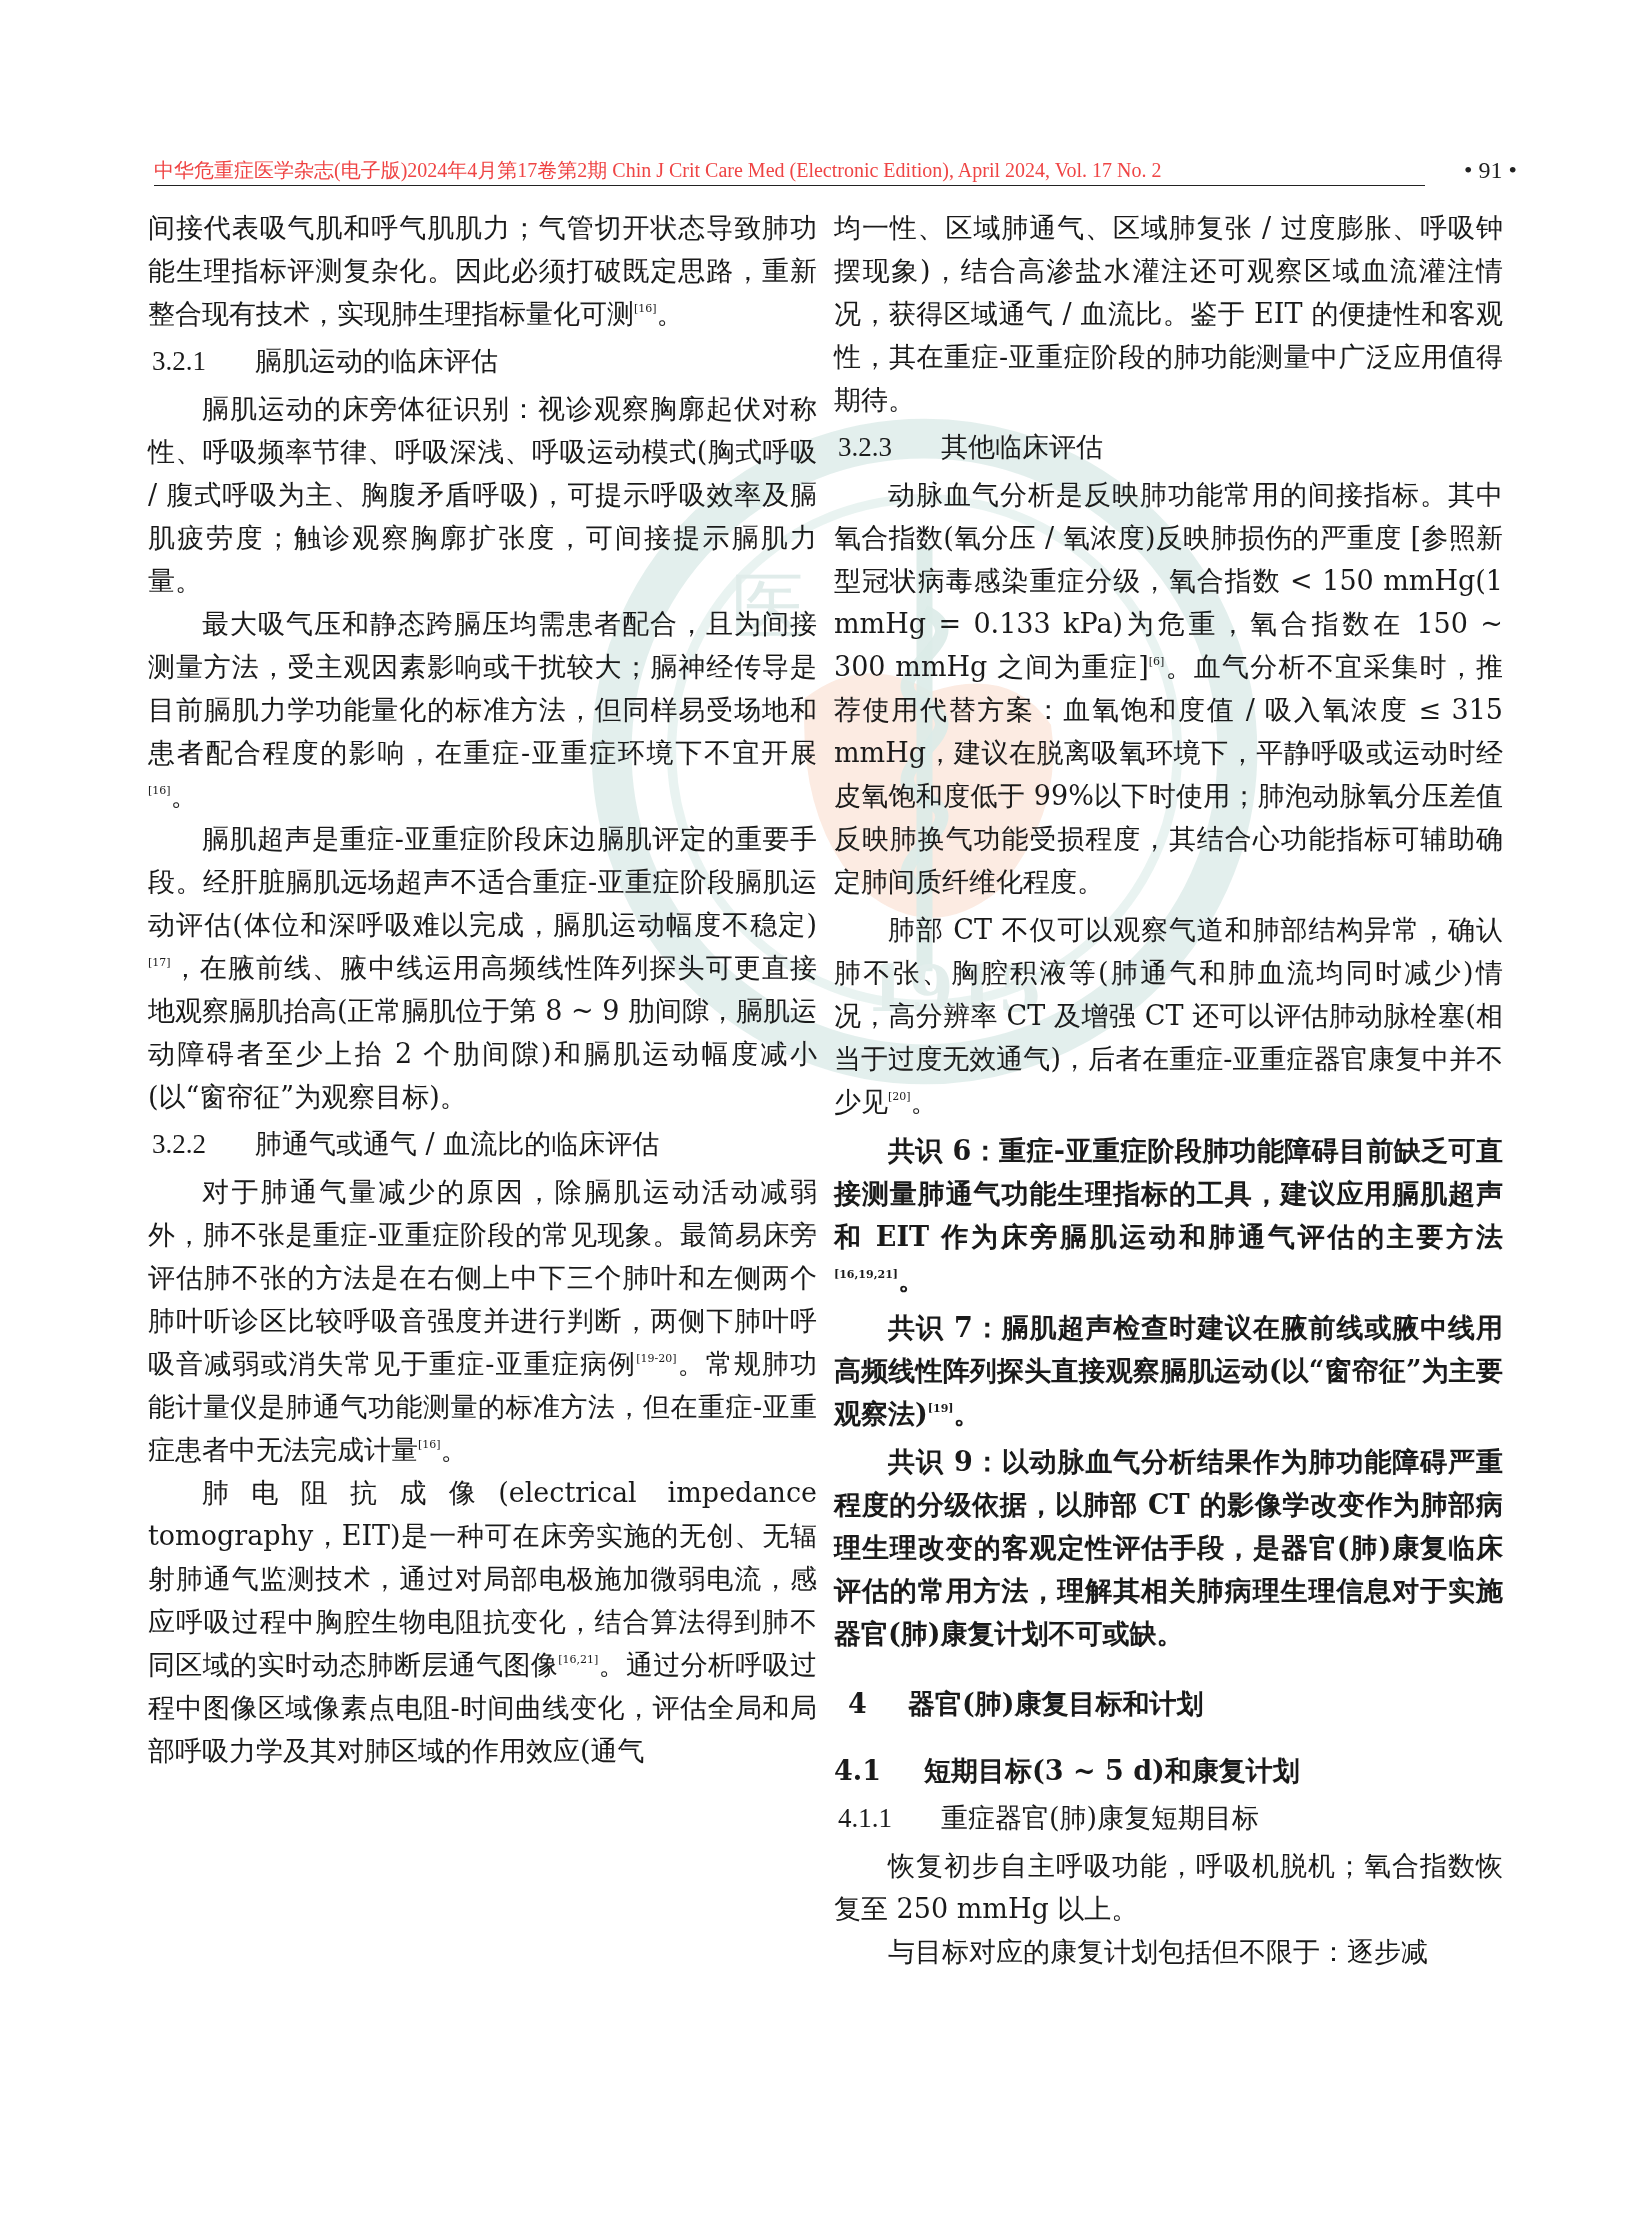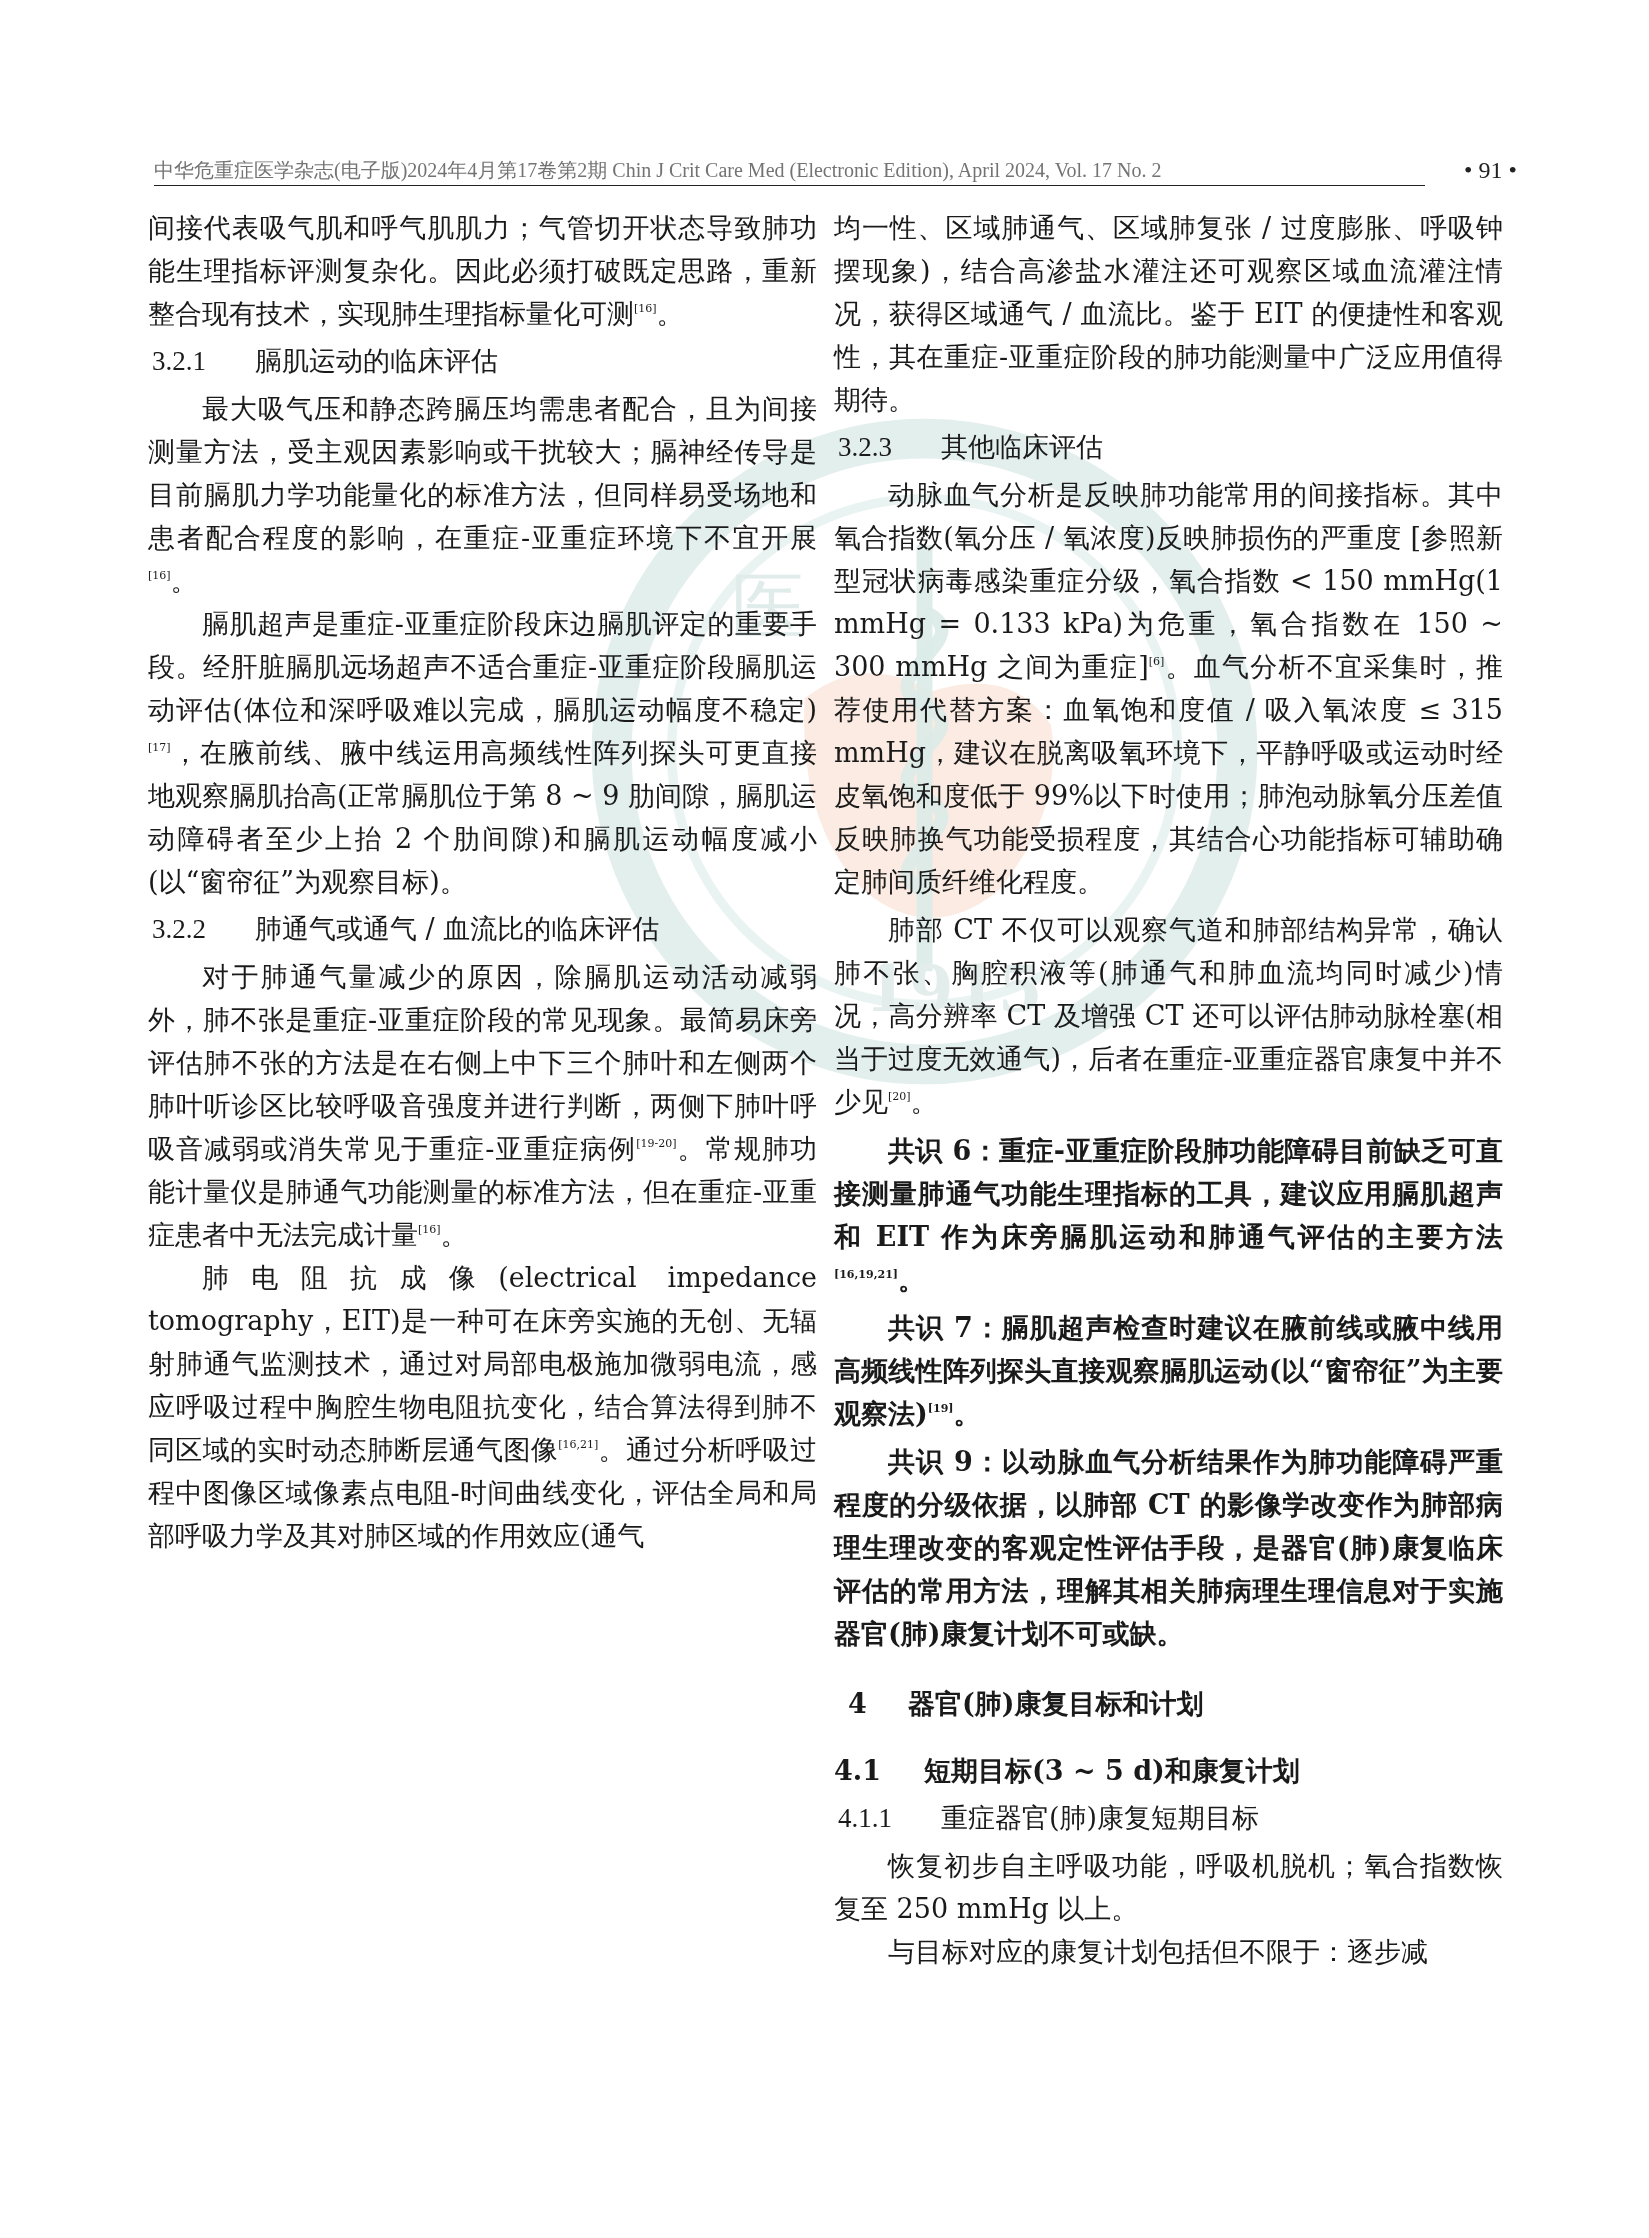--- a/index.html
+++ b/index.html
@@ -7,21 +7,21 @@
     width: 1649px; height: 2239px; position: relative; overflow: hidden;
     font-family: "DejaVu Serif", "Liberation Serif", serif;
     color: #1a1a1a;
   }
   .watermark {
     position: absolute; left: 585px; top: 412px; width: 679px; height: 679px;
     pointer-events: none; z-index: 0;
   }
   .running-header {
     position: absolute; left: 154px; top: 157px; width: 1271px;
-    font-size: 20px; line-height: 27px; color: #737373;
+    font-size: 20px; line-height: 27px; color: #ef4444;
     border-bottom: 1.3px solid #222; padding-bottom: 1.3px;
     white-space: nowrap; z-index: 1;
     font-family: "Liberation Serif", serif;
   }
   .page-number {
     position: absolute; left: 1464px; top: 157px;
     font-size: 24px; line-height: 27px; color: #222; z-index: 1;
     font-family: "Liberation Serif", serif;
   }
   .column {
@@ -53,20 +53,21 @@
   <text x="220" y="330" font-size="110" fill="#e0ecea" font-family="DejaVu Serif, serif">医</text>
   <text x="420" y="900" font-size="96" fill="#e3eeec" font-family="DejaVu Serif, serif" font-weight="bold">1915</text>
 </svg>
 
 <div class="running-header">中华危重症医学杂志(电子版)2024年4月第17卷第2期  Chin J Crit Care Med (Electronic Edition), April 2024, Vol. 17 No. 2</div>
 <div class="page-number">• 91 •</div>
 
 <div class="column col-left">
   <p><span>间接代表吸气肌和呼气肌肌力；气管切开状态导致肺功能生理指标评测复杂化。因此必须打破既定思路，重新整合现有技术，实现肺生理指标量化可测</span><sup>[16]</sup>。</p>
   <p class="h3"><span class="num">3.2.1</span><span>膈肌运动的临床评估</span></p>
+  <p class="indent">膈肌运动的床旁体征识别：视诊观察胸廓起伏对称性、呼吸频率节律、呼吸深浅、呼吸运动模式(胸式呼吸 / 腹式呼吸为主、胸腹矛盾呼吸)，可提示呼吸效率及膈肌疲劳度；触诊观察胸廓扩张度，可间接提示膈肌力量。</p>
   <p class="indent"><span>最大吸气压和静态跨膈压均需患者配合，且为间接测量方法，受主观因素影响或干扰较大；膈神经传导是目前膈肌力学功能量化的标准方法，但同样易受场地和患者配合程度的影响，在重症-亚重症环境下不宜开展</span><sup>[16]</sup>。</p>
   <p class="indent"><span>膈肌超声是重症-亚重症阶段床边膈肌评定的重要手段。经肝脏膈肌远场超声不适合重症-亚重症阶段膈肌运动评估(体位和深呼吸难以完成，膈肌运动幅度不稳定)</span><sup>[17]</sup><span>，在腋前线、腋中线运用高频线性阵列探头可更直接地观察膈肌抬高(正常膈肌位于第 8 ~ 9 肋间隙，膈肌运动障碍者至少上抬 2 个肋间隙)和膈肌运动幅度减小(以“窗帘征”为观察目标)。</span></p>
   <p class="h3"><span class="num">3.2.2</span><span>肺通气或通气 / 血流比的临床评估</span></p>
   <p class="indent"><span>对于肺通气量减少的原因，除膈肌运动活动减弱外，肺不张是重症-亚重症阶段的常见现象。最简易床旁评估肺不张的方法是在右侧上中下三个肺叶和左侧两个肺叶听诊区比较呼吸音强度并进行判断，两侧下肺叶呼吸音减弱或消失常见于重症-亚重症病例</span><sup>[19-20]</sup><span>。常规肺功能计量仪是肺通气功能测量的标准方法，但在重症-亚重症患者中无法完成计量</span><sup>[16]</sup>。</p>
   <p class="indent"><span>肺电阻抗成像(electrical impedance tomography，EIT)是一种可在床旁实施的无创、无辐射肺通气监测技术，通过对局部电极施加微弱电流，感应呼吸过程中胸腔生物电阻抗变化，结合算法得到肺不同区域的实时动态肺断层通气图像</span><sup>[16,21]</sup><span>。通过分析呼吸过程中图像区域像素点电阻-时间曲线变化，评估全局和局部呼吸力学及其对肺区域的作用效应(通气</span></p>
 </div>
 
 <div class="column col-right">
   <p>均一性、区域肺通气、区域肺复张 / 过度膨胀、呼吸钟摆现象)，结合高渗盐水灌注还可观察区域血流灌注情况，获得区域通气 / 血流比。鉴于 EIT 的便捷性和客观性，其在重症-亚重症阶段的肺功能测量中广泛应用值得期待。</p>
   <p class="h3"><span class="num">3.2.3</span><span>其他临床评估</span></p>

